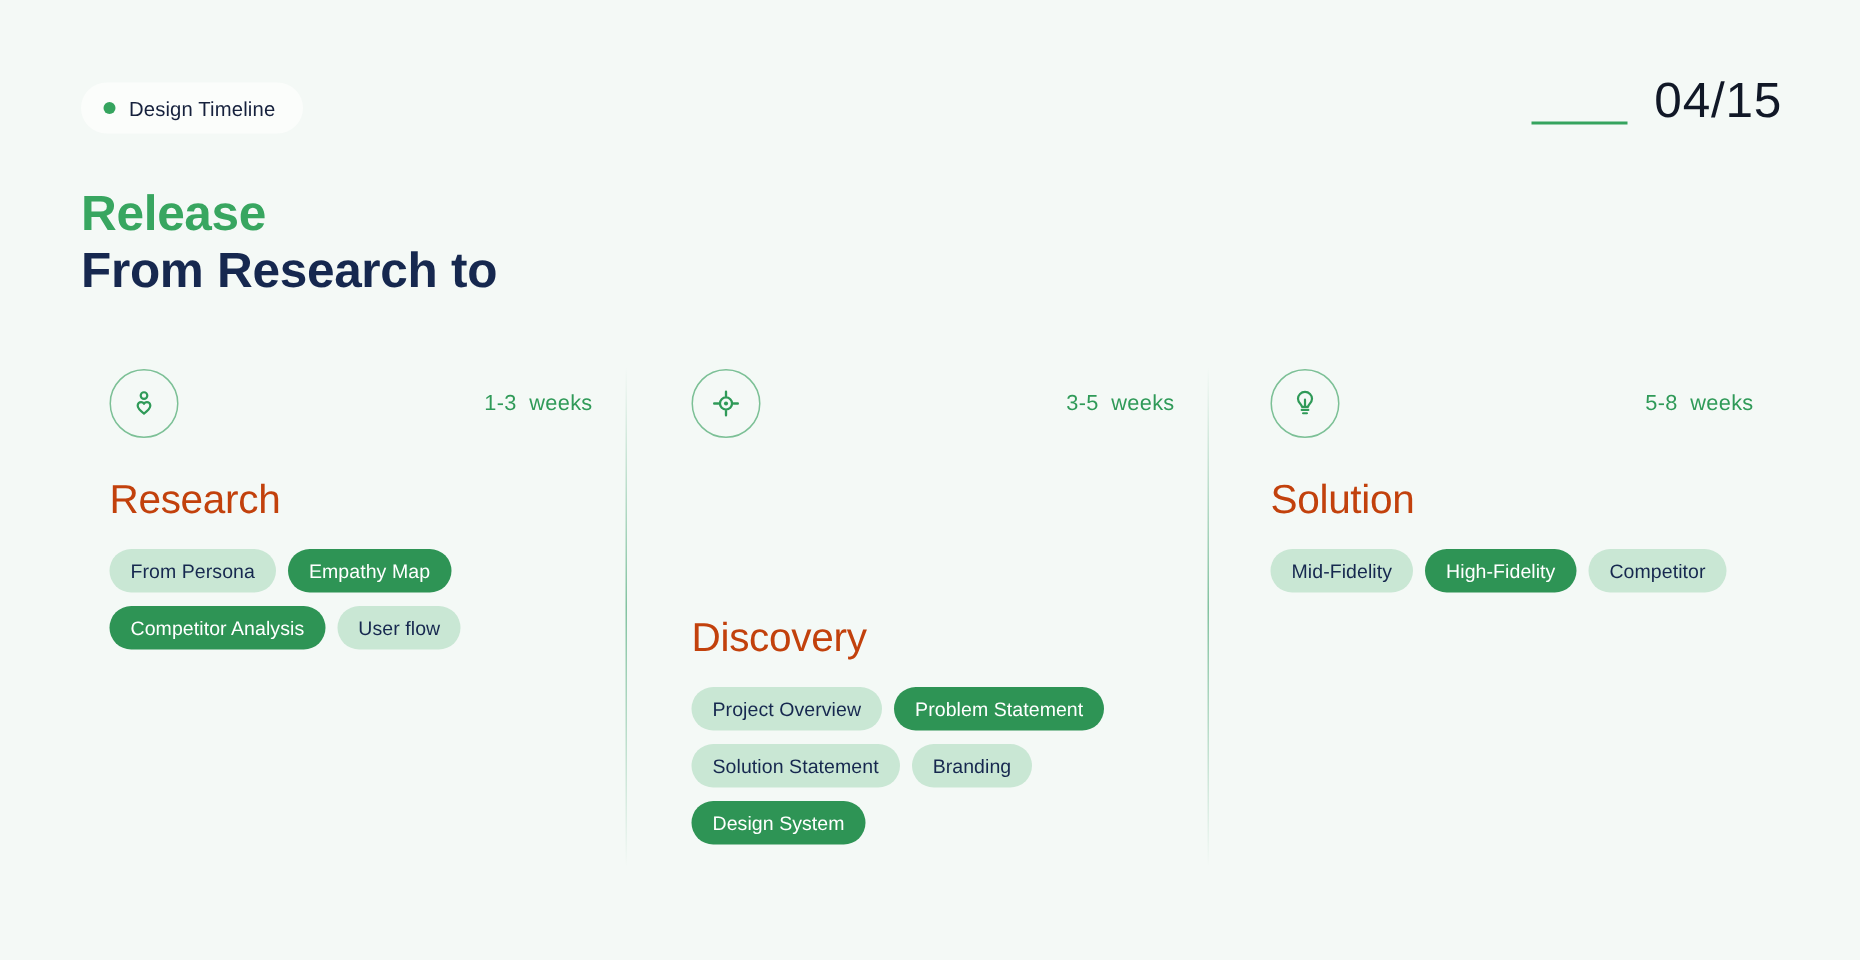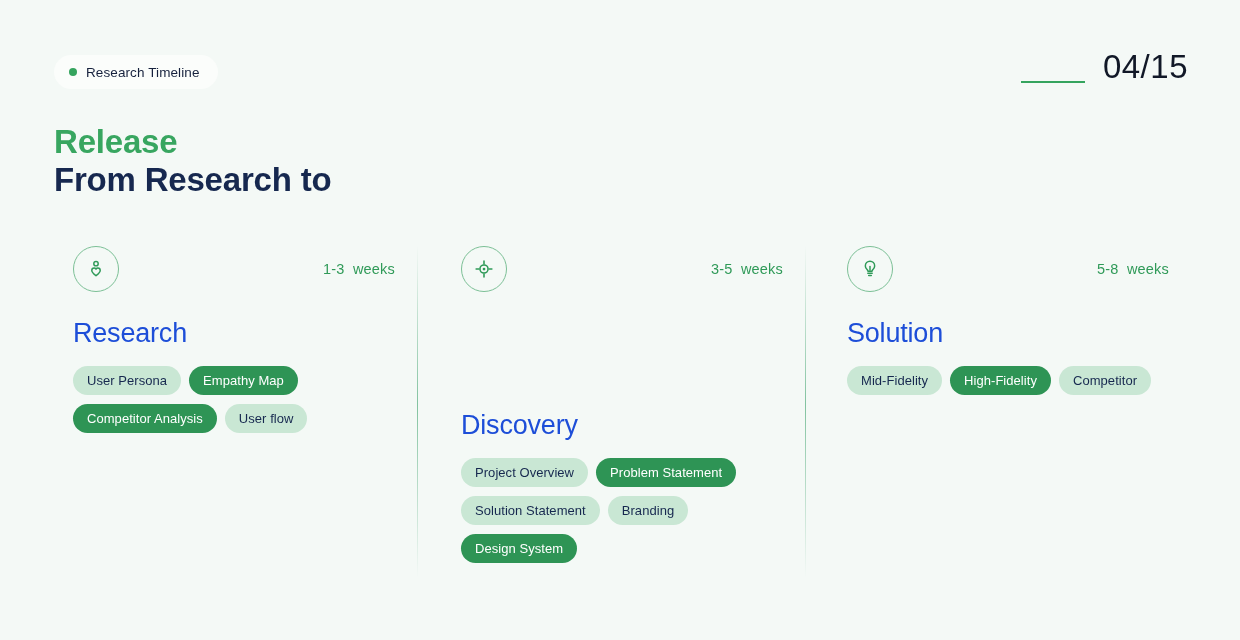--- a/index.html
+++ b/index.html
@@ -139,21 +139,21 @@
     font-size: 14.5px;
     color: #2f9a58;
     letter-spacing: .2px;
     white-space: pre;
     padding-right: 18px;
   }
 
   .col-body { position: relative; }
   .col-title {
     font-size: 27px;
-    color: #1d4ed8;
+    color: #c2410c;
     letter-spacing: -0.2px;
     margin: 0;
     line-height: 1;
   }
   .tags {
     display: flex;
     flex-wrap: wrap;
     gap: 9px 8px;
     margin-top: 19px;
     max-width: 310px;
@@ -177,21 +177,21 @@
   .col.c2 .col-body { margin-top: 119px; }
   .col.c3 .col-body { margin-top: 27px; }
 </style>
 </head>
 <body>
 
 <div class="header">
 
   <div class="badge">
     <span class="badge-dot"></span>
-    <span class="badge-label">Research Timeline</span>
+    <span class="badge-label">Design Timeline</span>
   </div>
 
   <div class="pager">
     <span class="pager-rule"></span>
     <span class="pager-num">04/15</span>
   </div>
 </div>
 
 <div class="title-block">
   <span class="title-line green">Release</span>
@@ -210,21 +210,21 @@
           <circle cx="12" cy="6.2" r="2.4"></circle>
           <path d="M12 19.3c-2.6-2.0-4.6-3.6-4.6-5.7 0-1.5 1.15-2.6 2.5-2.6 0.85 0 1.65 0.45 2.1 1.2 0.45-0.75 1.25-1.2 2.1-1.2 1.35 0 2.5 1.1 2.5 2.6 0 2.1-2 3.7-4.6 5.7z"></path>
         </svg>
       </span>
       <span class="duration">1-3  weeks</span>
     </div>
 
     <div class="col-body">
       <div class="col-title">Research</div>
       <div class="tags">
-        <span class="tag light">User Persona</span>
+        <span class="tag light">From Persona</span>
         <span class="tag solid">Empathy Map</span>
         <span class="tag solid">Competitor Analysis</span>
         <span class="tag light">User flow</span>
       </div>
     </div>
   </div>
 
   <div class="col c2">
     <div class="col-head">
       <span class="icon-circle">

